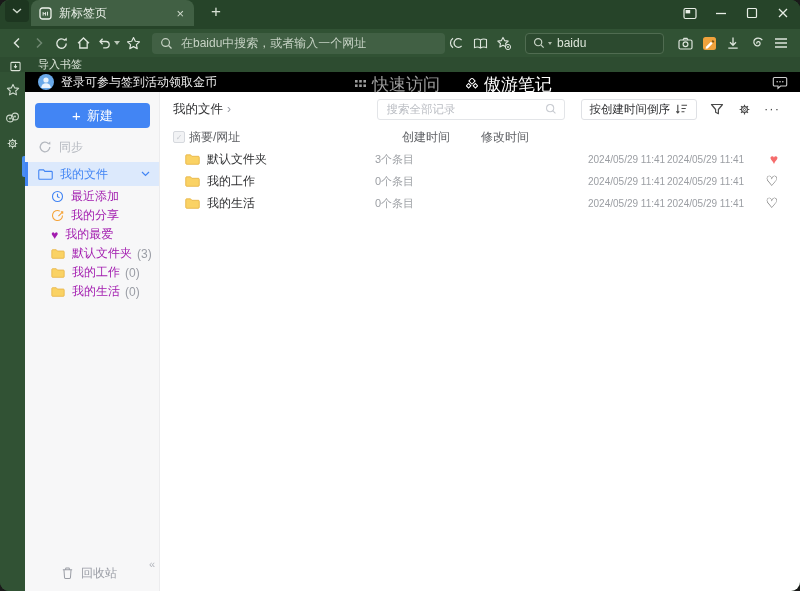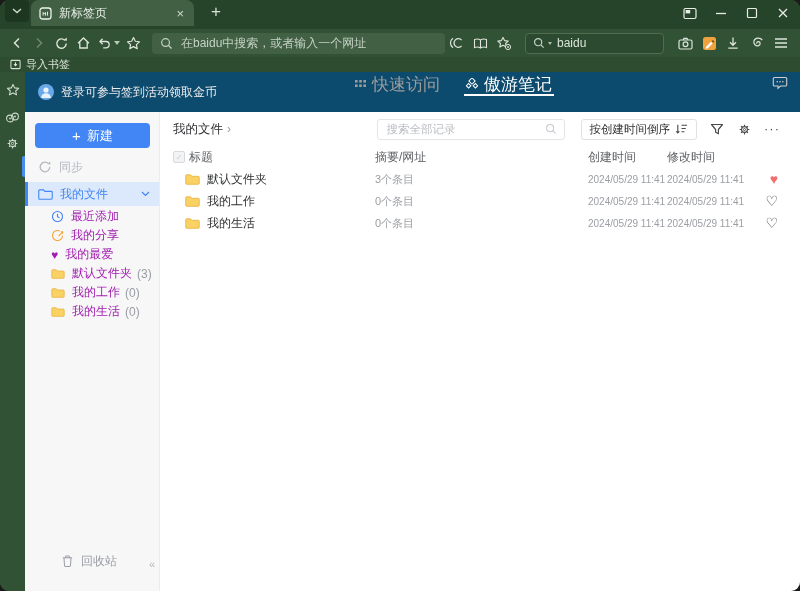--- a/index.html
+++ b/index.html
@@ -24,32 +24,32 @@
   .addressbar{display:flex;align-items:center;height:21px;width:318px;margin-left:8px;background:#416044;border-radius:4px;padding:0 8px;}
   .addressbar input{flex:1;background:transparent;border:0;outline:0;font-size:12px;color:#7dd3fc;margin-left:6px;}
   .addressbar input::placeholder{color:#c6d2c4;opacity:1;}
   .tb-right{display:flex;align-items:center;margin-left:auto;gap:2px;}
   .quicksearch{display:flex;align-items:center;height:21px;width:139px;background:#2c4a2f;border:1px solid #506c51;border-radius:4px;padding:0 7px;margin:0 8px;}
   .quicksearch .qtext{font-size:12px;color:#dbe4d8;margin-left:5px;}
   .qs-caret{width:0;height:0;border-left:2.5px solid transparent;border-right:2.5px solid transparent;border-top:3px solid #aebbac;margin-left:3px;}
 
   
   .bookmarkbar{height:15px;background:#2d4c30;display:flex;align-items:center;padding:0 10px;}
-  .bk-item{display:flex;align-items:center;gap:5px;}
+  .bk-item{display:flex;align-items:flex-end;gap:17px;}
   .bk-item span{font-size:11px;color:#dbe4d8;}
 
   
   .app{position:absolute;top:72px;left:0;right:0;bottom:0;display:flex;}
   .rail{position:relative;width:25px;background:#315234;flex:0 0 auto;}
   .rail .i{position:absolute;left:0;width:25px;height:20px;}
   .rail-indicator{position:absolute;right:0;top:84px;width:3px;height:21px;background:#4a8df0;border-radius:2px 0 0 2px;}
   .app-right{flex:1;display:flex;flex-direction:column;min-width:0;}
 
   
-  .banner{position:relative;height:40px;background:#0c4a6e;display:flex;align-items:center;flex:0 0 auto;}
+  .banner{position:relative;height:20px;background:#000000;display:flex;align-items:center;flex:0 0 auto;}
   .login{display:flex;align-items:center;gap:7px;margin-left:13px;}
   .avatar{width:16px;height:16px;border-radius:50%;background:#6aa9e9;display:flex;align-items:center;justify-content:center;overflow:hidden;}
   .login-text{font-size:12px;color:#ececec;}
   .banner-tabs{position:absolute;left:330px;top:0;height:24px;display:flex;gap:26px;}
   .btab{display:flex;align-items:center;gap:6px;height:24px;position:relative;}
   .btab span{font-size:17px;color:#9d9d9d;}
   .btab.active span{color:#fff;}
   .btab.active:after{content:"";position:absolute;left:-2px;right:-2px;bottom:0;height:2px;background:#fff;}
   .feedback{position:absolute;right:12px;top:4px;}
 
@@ -69,21 +69,21 @@
   .myfiles{top:70px;height:24px;background:#dce9fc;border-left:3px solid #4285f4;padding-left:10px;}
   .myfiles span{color:#4285f4;}
   .myfiles .chev{margin-left:auto;margin-right:9px;}
   .sub0{top:95px;height:19px;padding-left:26px;}
   .sub1{top:114px;height:19px;padding-left:26px;}
   .sub2{top:133px;height:19px;padding-left:26px;}
   .sub3{top:152px;height:19px;padding-left:26px;}
   .sub4{top:171px;height:19px;padding-left:26px;}
   .sub5{top:190px;height:19px;padding-left:26px;}
   .heart-glyph{color:#f05b5b;font-size:13px;line-height:1;}
-  .recycle{bottom:20px;height:20px;padding-left:36px;}
+  .recycle{bottom:8px;height:20px;padding-left:36px;}
   .recycle span{color:#9a9da5;}
   .collapse{position:absolute;right:4px;bottom:21px;font-size:11px;color:#b2b5bc;cursor:pointer;}
 
   
   .c-header{height:34px;display:flex;align-items:center;padding:0 20px 0 13px;}
   .breadcrumb{display:flex;align-items:center;gap:4px;font-size:12.5px;color:#303133;}
   .bc-arrow{color:#9a9da5;font-size:12px;}
   .searchbox{margin-left:auto;display:flex;align-items:center;width:188px;height:21px;border:1px solid #e3e5e8;border-radius:3px;padding:0 7px;}
   .searchbox input{flex:1;border:0;outline:0;font-size:11.5px;color:#333;background:transparent;min-width:0;}
   .searchbox input::placeholder{color:#b9bcc2;opacity:1;}
@@ -447,21 +447,20 @@
                   <circle cx="8" cy="8" r="3.1" fill="none" stroke="#4a4a4a" stroke-width="1.2"></circle>
                   <circle cx="8" cy="8" r="1.1" fill="none" stroke="#4a4a4a" stroke-width="1"></circle>
                   <path d="M11.4 8h1.8M2.8 8h1.8M8 2.8v1.8M8 11.4v1.8M10.4 10.4l1.3 1.3M4.3 4.3l1.3 1.3M10.4 5.6l1.3-1.3M4.3 11.7l1.3-1.3" stroke="#4a4a4a" stroke-width="1.2"></path>
                 </svg>
             </span>
             <span class="more">···</span>
           </div>
 
           <div class="thead">
             <span class="checkbox">✓</span>
-            <span class="col col-title">标题</span>
             <span class="col col-summary">摘要/网址</span>
             <span class="col col-created">创建时间</span>
             <span class="col col-modified">修改时间</span>
           </div>
 
           <div class="trow">
             <svg class="ficon" width="15" height="12" viewBox="0 0 16 13">
                 <path d="M1.5 2h4.4l1.4 1.6h7a1 1 0 0 1 1 1v6.6a1 1 0 0 1-1 1H1.7a1 1 0 0 1-1-1V3a1 1 0 0 1 .8-1z" fill="#fad264" stroke="#e8b64a" stroke-width="1"></path>
               </svg>
             <span class="cell-title">默认文件夹</span>

